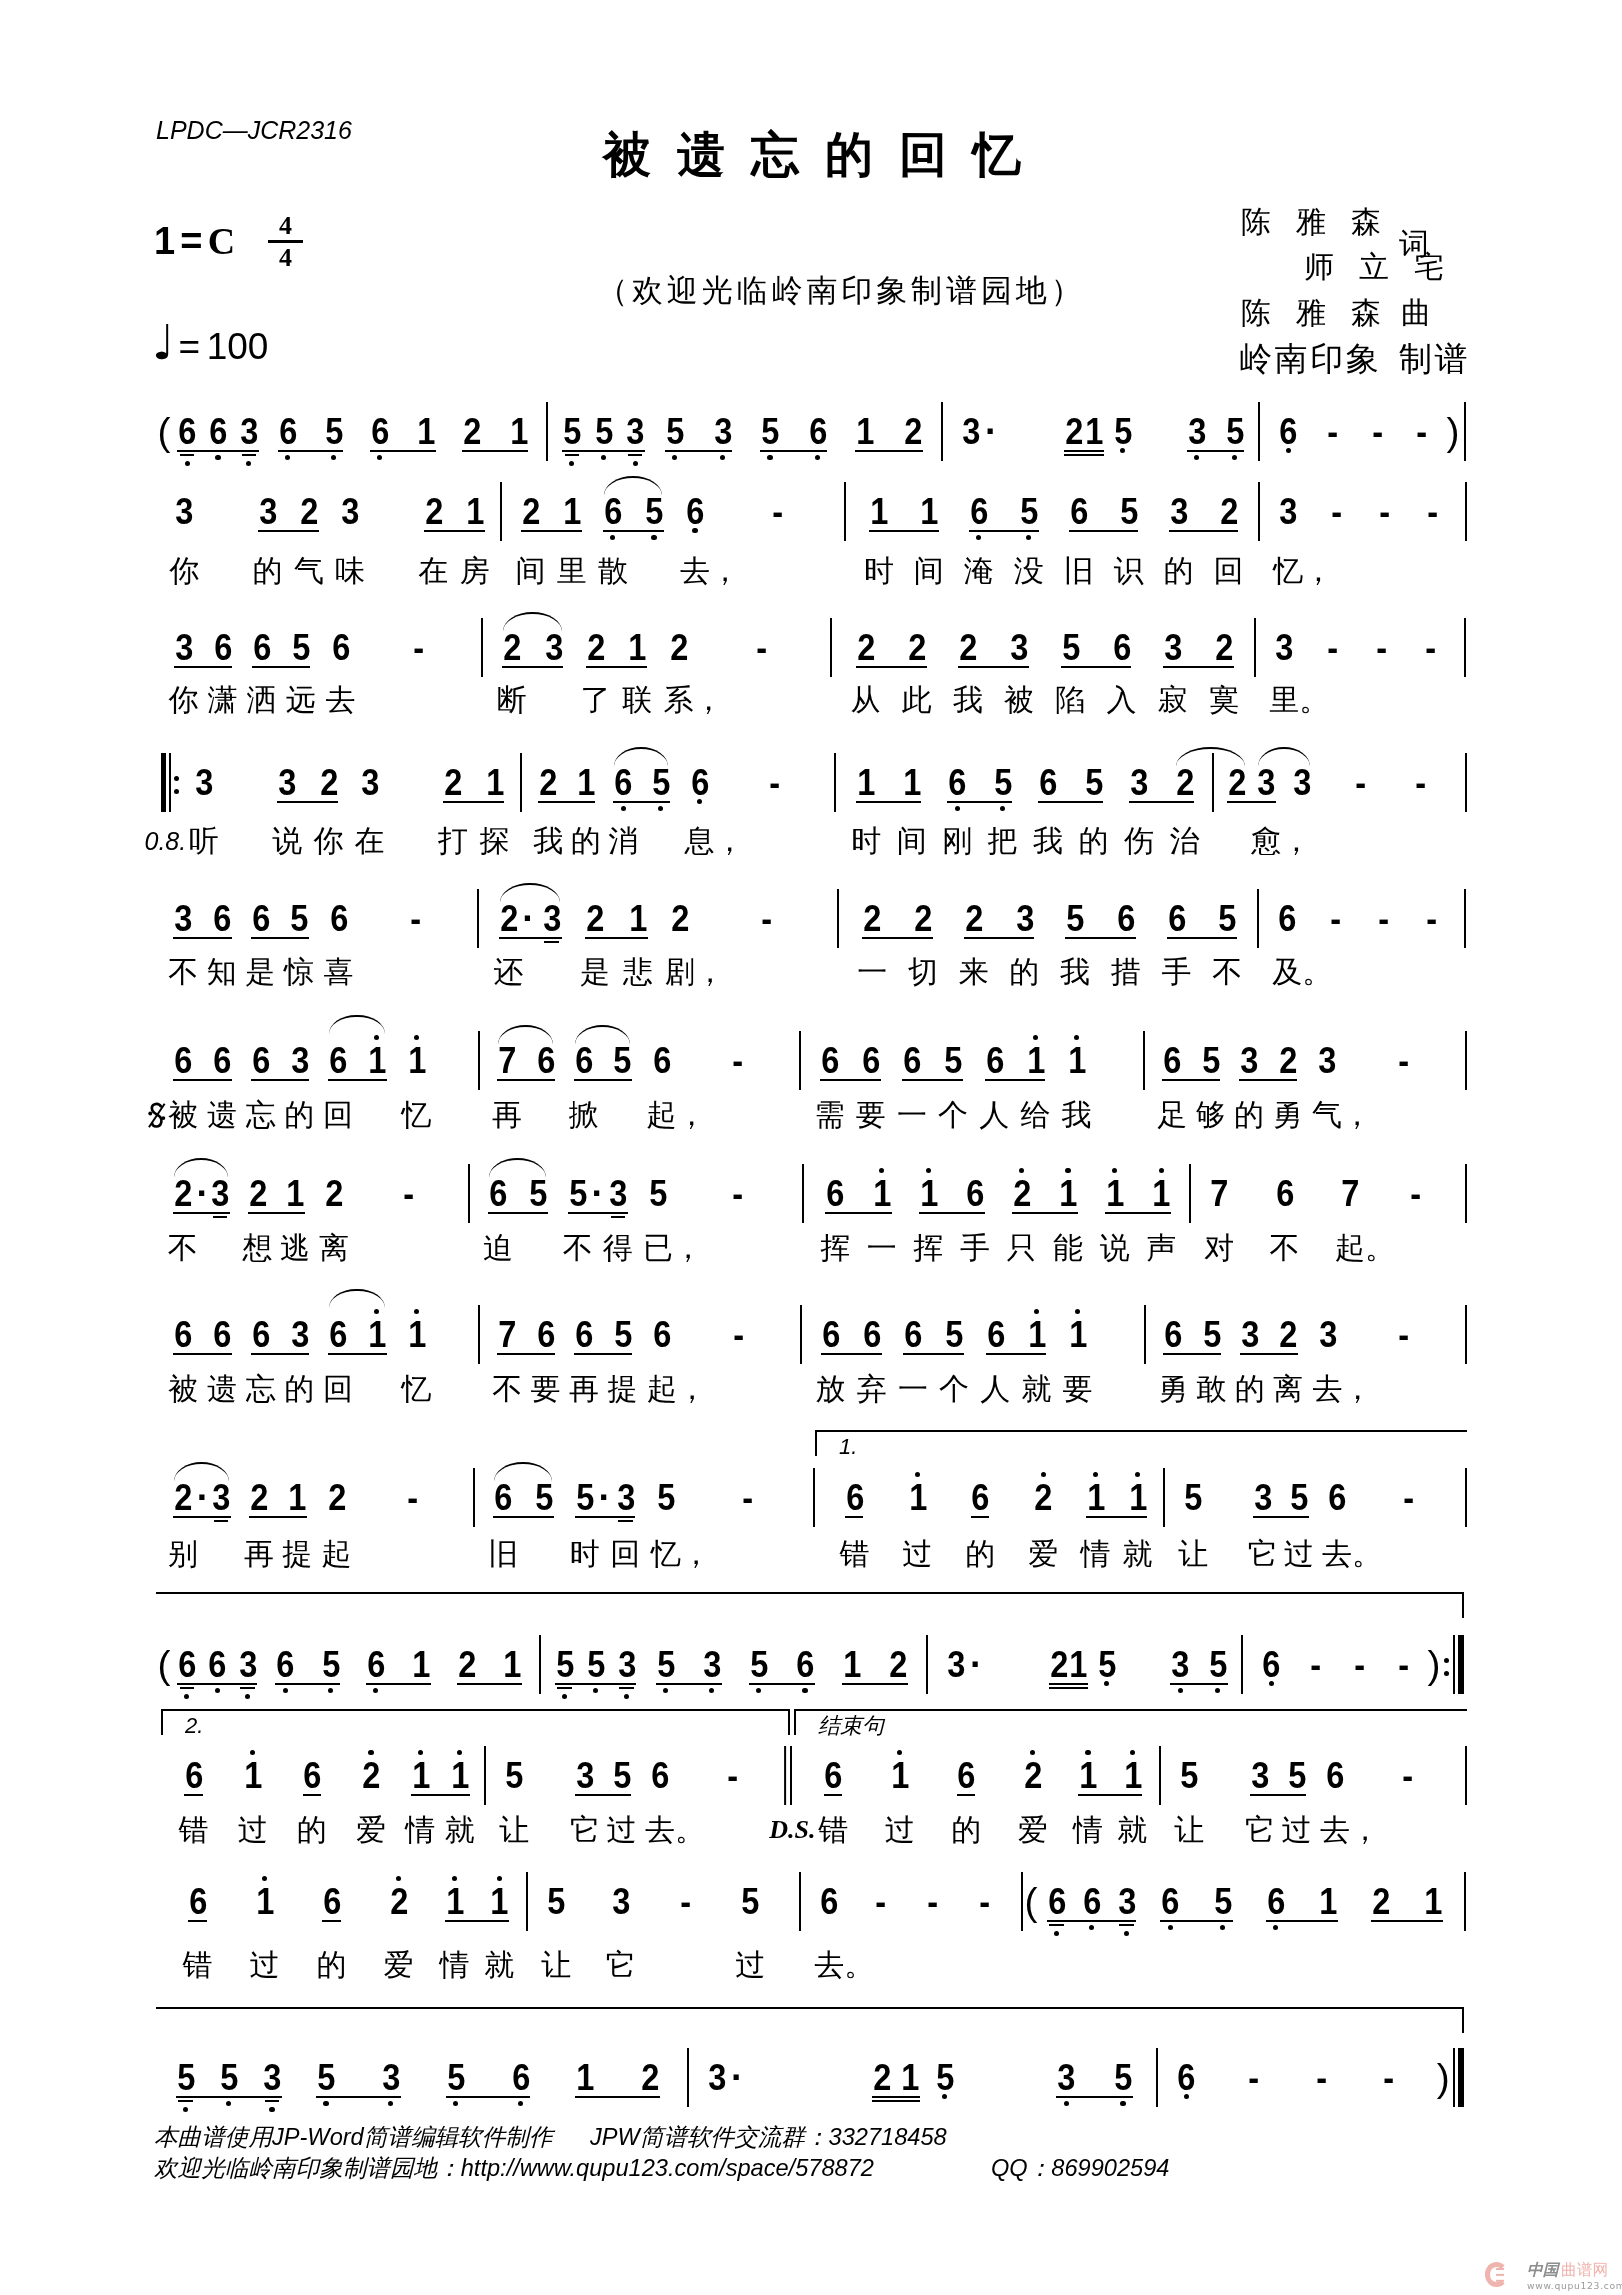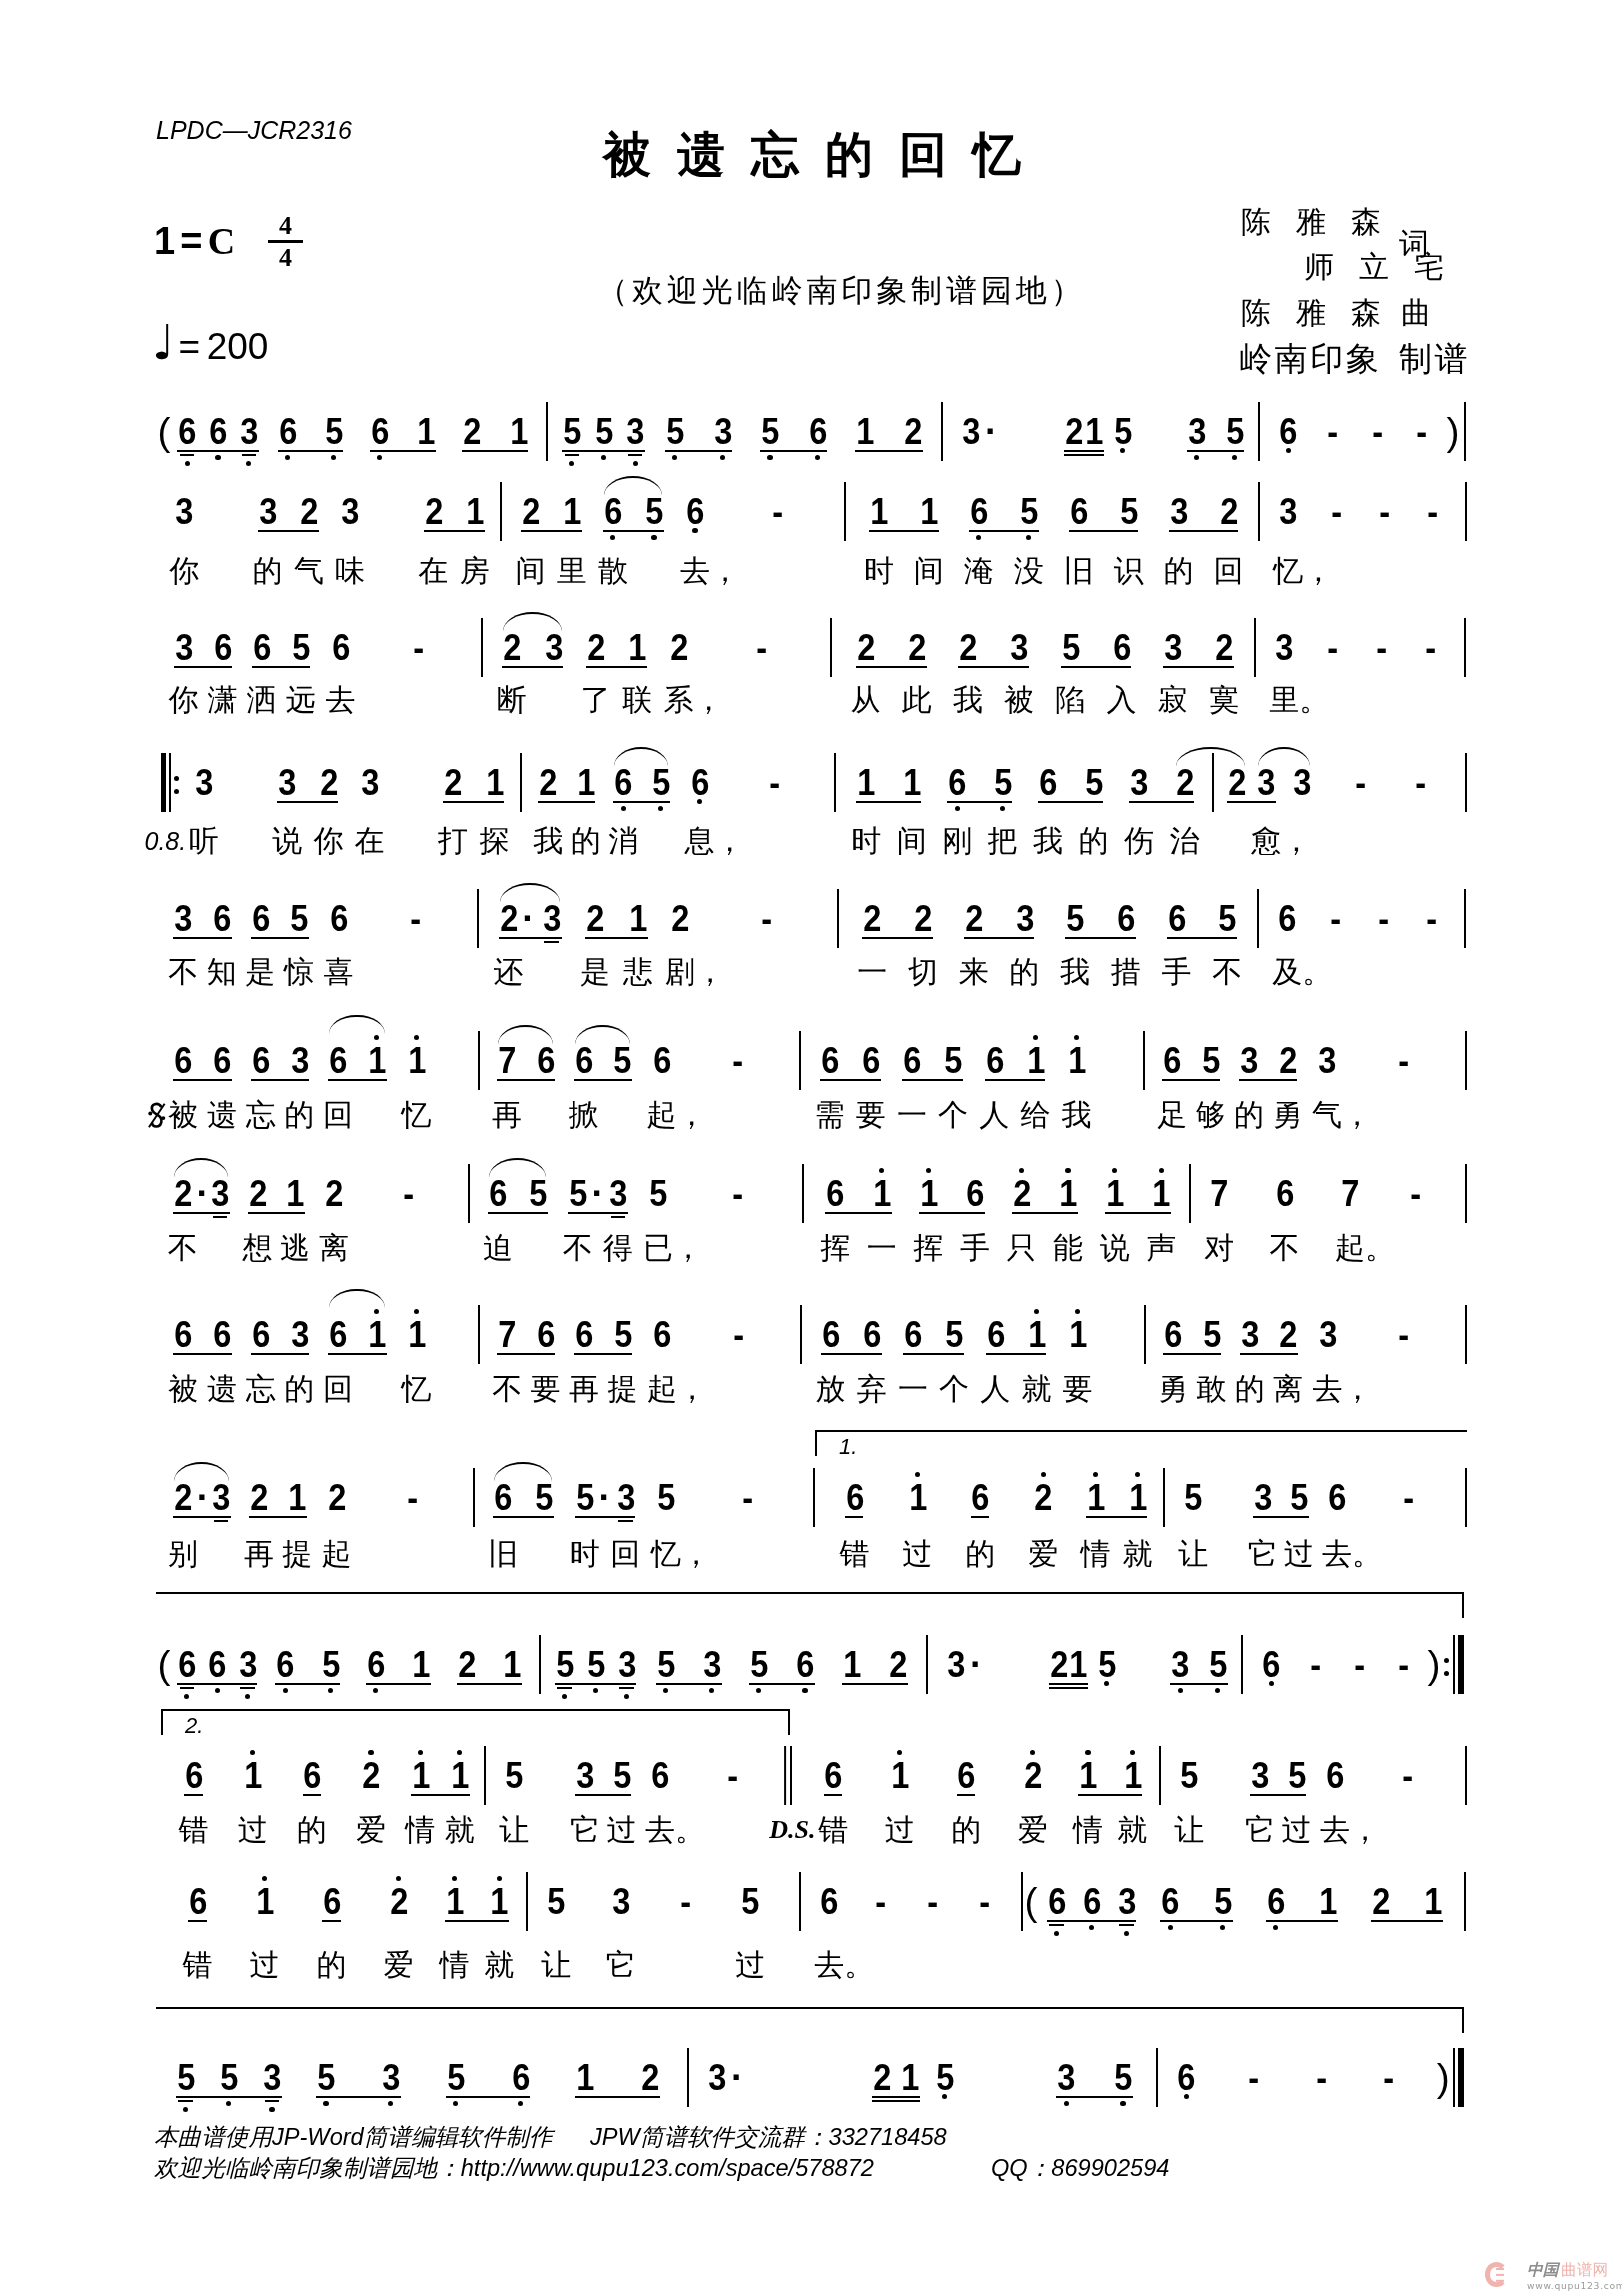--- a/index.html
+++ b/index.html
@@ -85,21 +85,21 @@
   <span class="key-pitch">C</span>
 </div>
 <div id="timesig" class="abs">
   <span class="ts-num">4</span>
   <span class="ts-line"></span>
   <span class="ts-den">4</span>
 </div>
 <div id="tempo" class="abs">
   <span class="tp-note">♩</span>
   <span class="tp-eq">=</span>
-  <span class="tp-bpm">200</span>
+  <span class="tp-bpm">100</span>
 </div>
 
 <div class="abs cr" style="left:1241px;top:207px">陈雅森</div>
 <div class="abs cr" style="left:1304px;top:252px">师立宅</div>
 <div class="abs cr" style="left:1399px;top:229px">词</div>
 <div class="abs cr" style="left:1241px;top:298px">陈雅森</div>
 <div class="abs cr" style="left:1401px;top:298px">曲</div>
 <div class="abs cr4" style="left:1239px;top:342px">岭南印象</div>
 <div class="abs cr4" style="left:1399px;top:342px">制谱</div>
 
@@ -2601,20 +2601,23 @@
         <span class="paren close">)</span>
         <div class="bl bl-final"></div>
       </div>
     </div>
     <div class="bracket bk-left" style="left: 815px; top: 1430px; width: 652px;">
       <span class="blabel">1.</span>
     </div>
     <div class="bracket bk-right" style="left: 156px; top: 1592px; width: 1308px;"></div>
     <div class="bracket bk-left bk-right" style="left: 161px; top: 1709px; width: 629px;">
       <span class="blabel">2.</span>
+    </div>
+    <div class="bracket bk-left" style="left: 794px; top: 1709px; width: 673px;">
+      <span class="blabel">结束句</span>
     </div>
     <div class="bracket bk-right" style="left: 156px; top: 2007px; width: 1308px;"></div>
   </div>
 
 <div class="abs ft" style="left:154px;top:2126px">本曲谱使用JP-Word简谱编辑软件制作</div>
 <div class="abs ft" style="left:590px;top:2126px">JPW简谱软件交流群：332718458</div>
 <div class="abs ft" style="left:154px;top:2157px">欢迎光临岭南印象制谱园地：http://www.qupu123.com/space/578872</div>
 <div class="abs ft" style="left:991px;top:2157px">QQ：869902594</div>
 
 <div id="wm">

